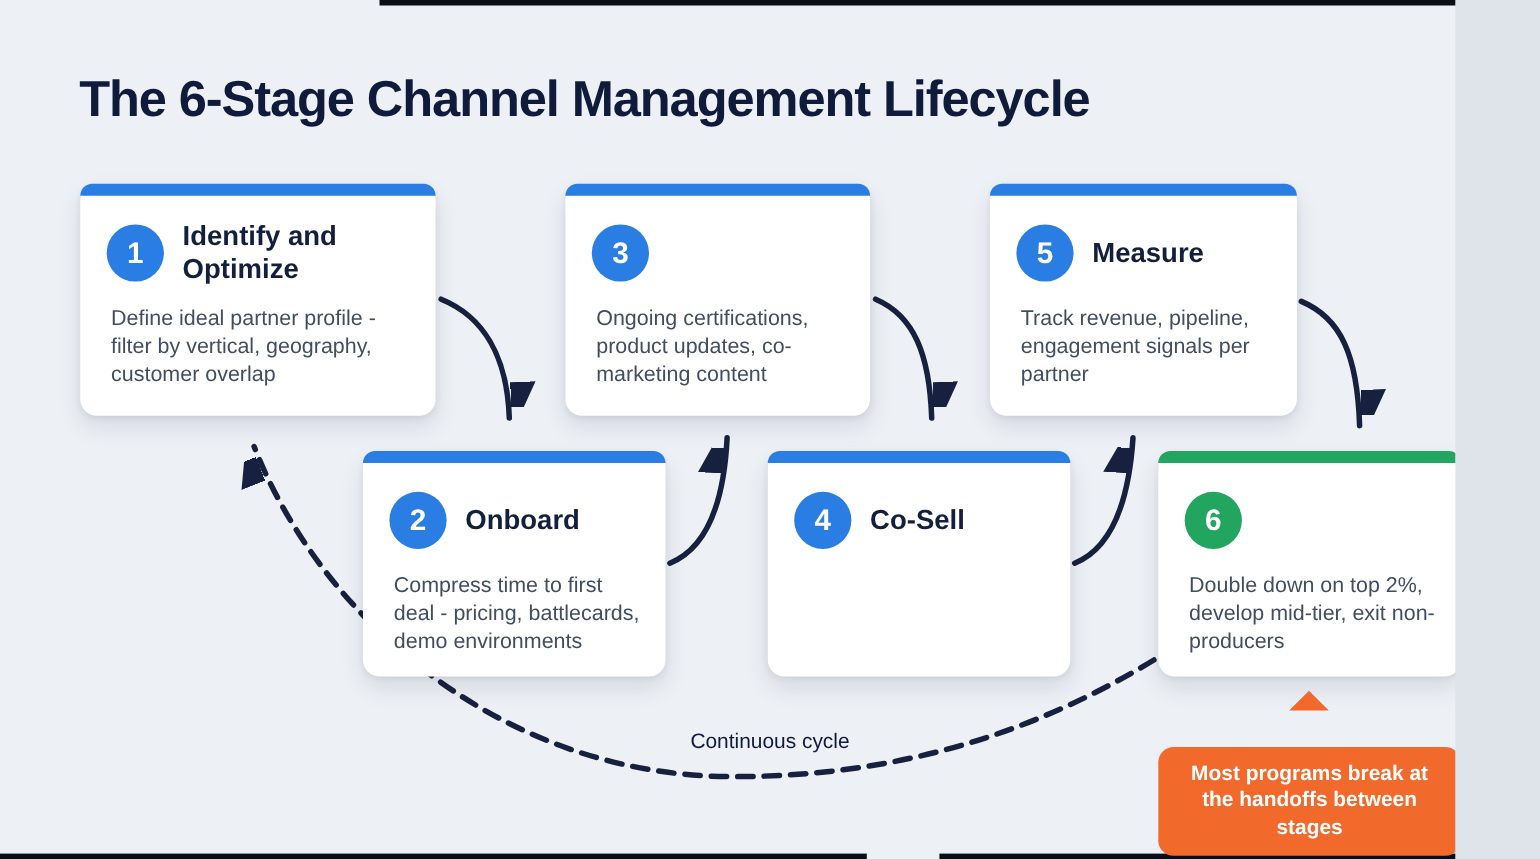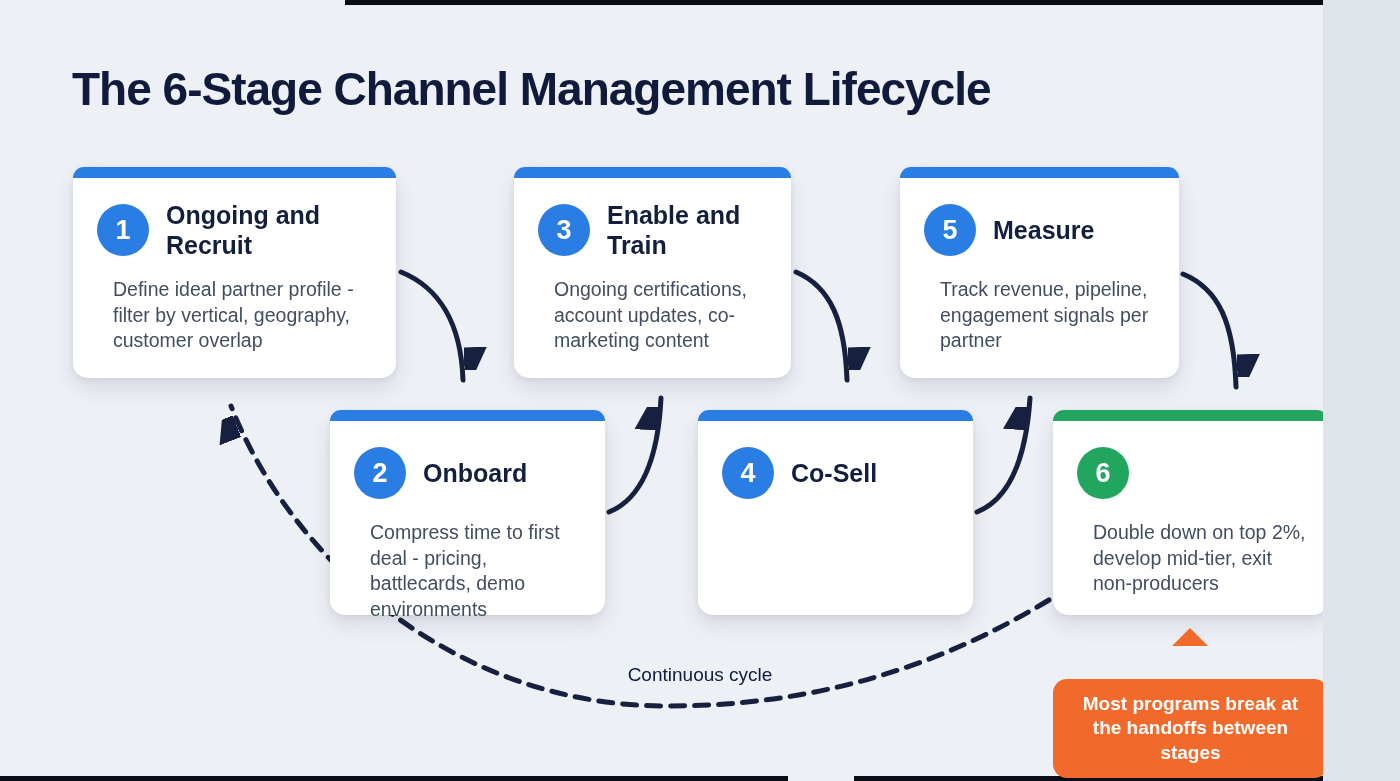--- a/index.html
+++ b/index.html
@@ -33,21 +33,21 @@
   .badge{
     flex:0 0 auto;width:52px;height:52px;border-radius:50%;
     background:#2a7de2;color:#ffffff;font-size:27px;font-weight:700;
     display:flex;align-items:center;justify-content:center;
   }
   .card.green .badge{background:#21a55f;}
   .stage-title{
     margin:0;font-size:25px;font-weight:700;line-height:1.22;color:#141f3e;
   }
   .stage-desc{
-    margin:15px 0 0 16px;padding:0 22px 0 24px;
+    margin:15px 0 0 4px;padding:0 22px 0 24px;
     font-size:19.5px;line-height:1.32;color:#424e60;
   }
   .card-1{left:73px;top:167px;width:323px;height:211px;}
   .card-2{left:330px;top:410px;width:275px;height:205px;}
   .card-3{left:514px;top:167px;width:277px;height:211px;}
   .card-4{left:698px;top:410px;width:275px;height:205px;}
   .card-5{left:900px;top:167px;width:279px;height:211px;}
   .card-6{left:1053px;top:410px;width:275px;height:205px;}
   .card-6 .stage-title{max-width:125px;}
 
@@ -92,41 +92,40 @@
     <path d="M 796 272 C 831 287, 845 322, 847 380" fill="none" stroke="#17213f" stroke-width="5" stroke-linecap="round" marker-end="url(#ah)"></path>
     <path d="M 977 512 C 1009 499, 1026 459, 1030 398" fill="none" stroke="#17213f" stroke-width="5" stroke-linecap="round" marker-end="url(#ah)"></path>
     <path d="M 1183 274 C 1219 289, 1234 323, 1236 387" fill="none" stroke="#17213f" stroke-width="5" stroke-linecap="round" marker-end="url(#ah)"></path>
     <path d="M 1049 600 C 940 666, 815 707, 662 706 C 455 704, 292 562, 231 406" fill="none" stroke="#17213f" stroke-width="5" stroke-linecap="round" stroke-dasharray="14 10" marker-end="url(#ah)"></path>
   </svg>
 
   <div class="card card-1">
     <div class="accent-bar"></div>
     <div class="card-head">
       <div class="badge">1</div>
-      <h2 class="stage-title">Ongoing and Recruit</h2>
+      <h2 class="stage-title">Identify and Optimize</h2>
     </div>
     <p class="stage-desc">Define ideal partner profile - filter by vertical, geography, customer overlap</p>
   </div>
 
   <div class="card card-2">
     <div class="accent-bar"></div>
     <div class="card-head">
       <div class="badge">2</div>
       <h2 class="stage-title">Onboard</h2>
     </div>
     <p class="stage-desc">Compress time to first deal - pricing, battlecards, demo environments</p>
   </div>
 
   <div class="card card-3">
     <div class="accent-bar"></div>
     <div class="card-head">
       <div class="badge">3</div>
-      <h2 class="stage-title">Enable and Train</h2>
     </div>
-    <p class="stage-desc">Ongoing certifications, account updates, co-marketing content</p>
+    <p class="stage-desc">Ongoing certifications, product updates, co-marketing content</p>
   </div>
 
   <div class="card card-4">
     <div class="accent-bar"></div>
     <div class="card-head">
       <div class="badge">4</div>
       <h2 class="stage-title">Co-Sell</h2>
     </div>
   </div>
 

